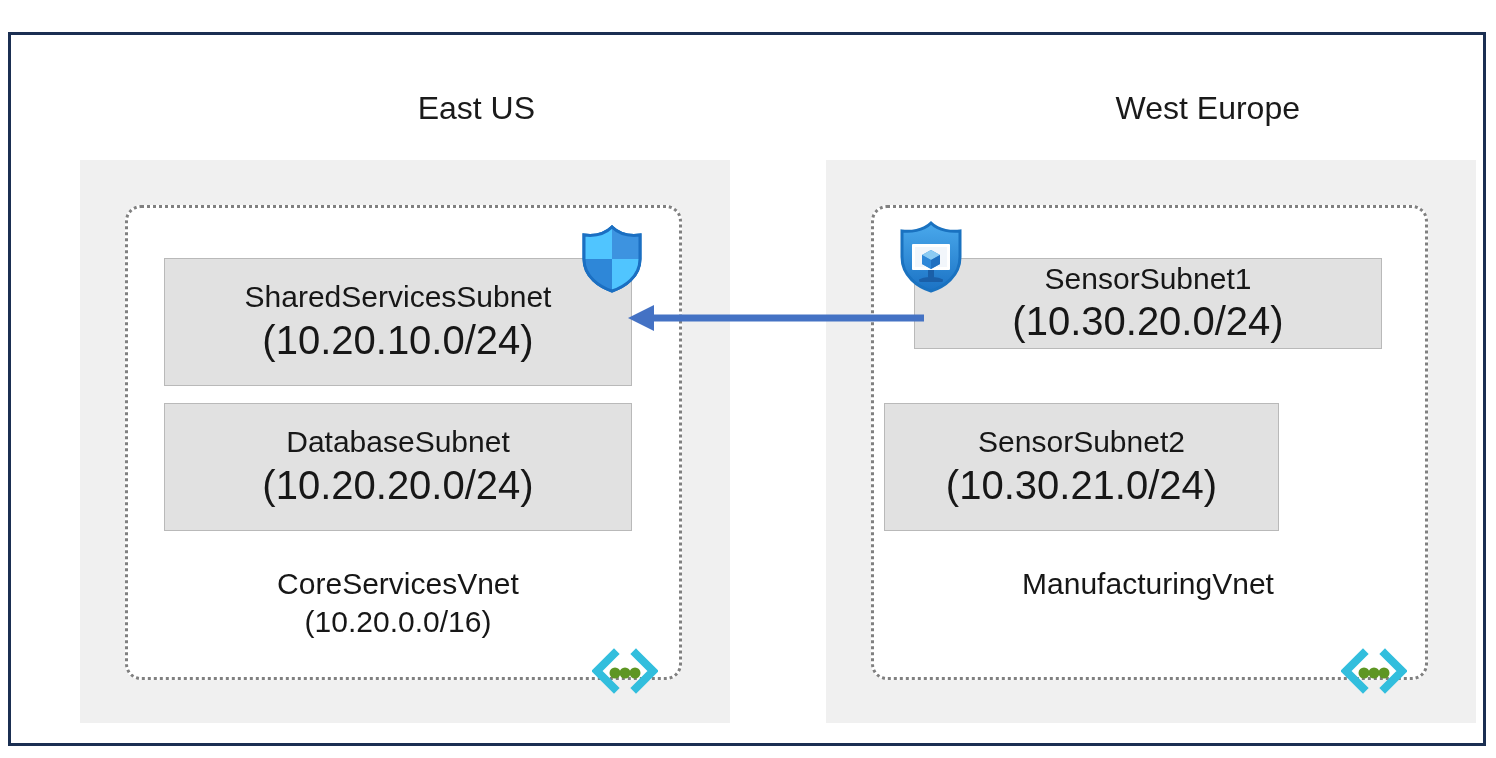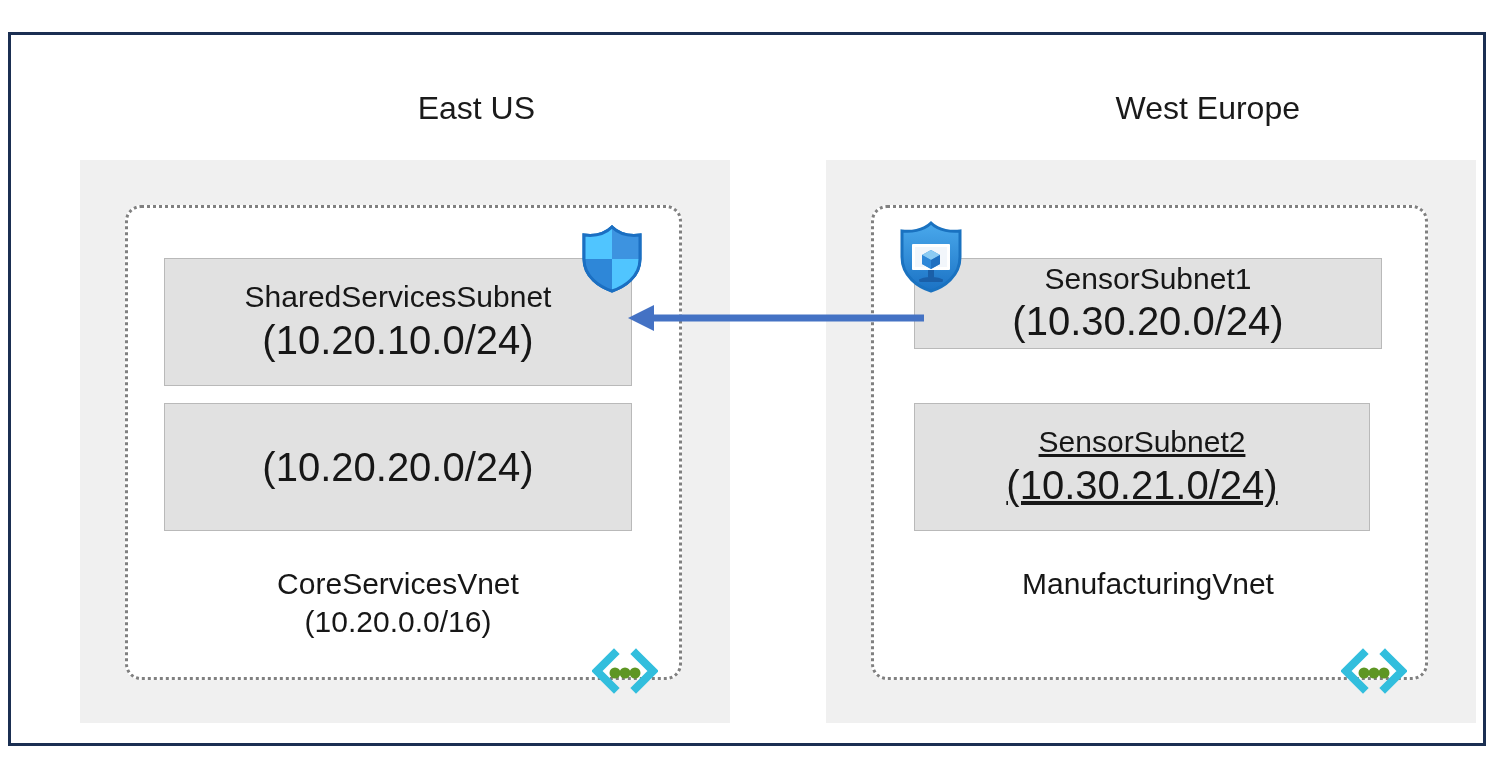--- a/index.html
+++ b/index.html
@@ -165,20 +165,21 @@
         <rect x="0" y="0" width="32" height="34" fill="#50c5ff"></rect>
         <rect x="32" y="0" width="32" height="34" fill="#3d93e0"></rect>
         <rect x="0" y="34" width="32" height="34" fill="#2e87d8"></rect>
         <rect x="32" y="34" width="32" height="34" fill="#50c5ff"></rect>
       </g>
       <path d="M32 2 C24 10 12 11 4 10 L4 34 C4 52 20 62 32 66 C44 62 60 52 60 34 L60 10 C52 11 40 10 32 2 Z" fill="none" stroke="#1b6fc2" stroke-width="3"></path>
     </svg>
   </span>
 
   <div class="subnet-box" style="left:164px; top:403px; width:468px; height:128px;">
+    <span>DatabaseSubnet</span>
     <span class="cidr">(10.20.20.0/24)</span>
   </div>
 
   <div class="vnet-caption" style="left:164px; top:565px; width:468px;">
     <div>CoreServicesVnet</div>
     <div>(10.20.0.0/16)</div>
   </div>
 
   <span class="vnet-glyph" style="left:592px; top:648px;">
     <svg width="66" height="46" viewBox="0 0 66 46" xmlns="http://www.w3.org/2000/svg">
@@ -216,21 +217,21 @@
       <polygon points="35,30 44,35 35,40 26,35" fill="#8ccbf3"></polygon>
       <polygon points="35,40 44,35 44,44 35,49" fill="#1f6fc0"></polygon>
       <polygon points="35,40 26,35 26,44 35,49" fill="#2e87d8"></polygon>
 
       <rect x="32" y="50" width="6" height="7" fill="#1a5fa8"></rect>
       <path d="M23 60 C26 56 44 56 47 60 Z" fill="#1a5fa8"></path>
       <rect x="23" y="59" width="24" height="3" rx="1.5" fill="#1a5fa8"></rect>
     </svg>
   </span>
 
-  <div class="subnet-box" style="left:914px; top:403px; width:456px; height:128px;text-decoration:underline;">
+  <div class="subnet-box" style="left:884px; top:403px; width:395px; height:128px;">
     <span>SensorSubnet2</span>
     <span class="cidr">(10.30.21.0/24)</span>
   </div>
 
   <div class="vnet-caption" style="left:914px; top:565px; width:468px;">
     <div>ManufacturingVnet</div>
   </div>
 
   <span class="vnet-glyph" style="left:1341px; top:648px;">
     <svg width="66" height="46" viewBox="0 0 66 46" xmlns="http://www.w3.org/2000/svg">

